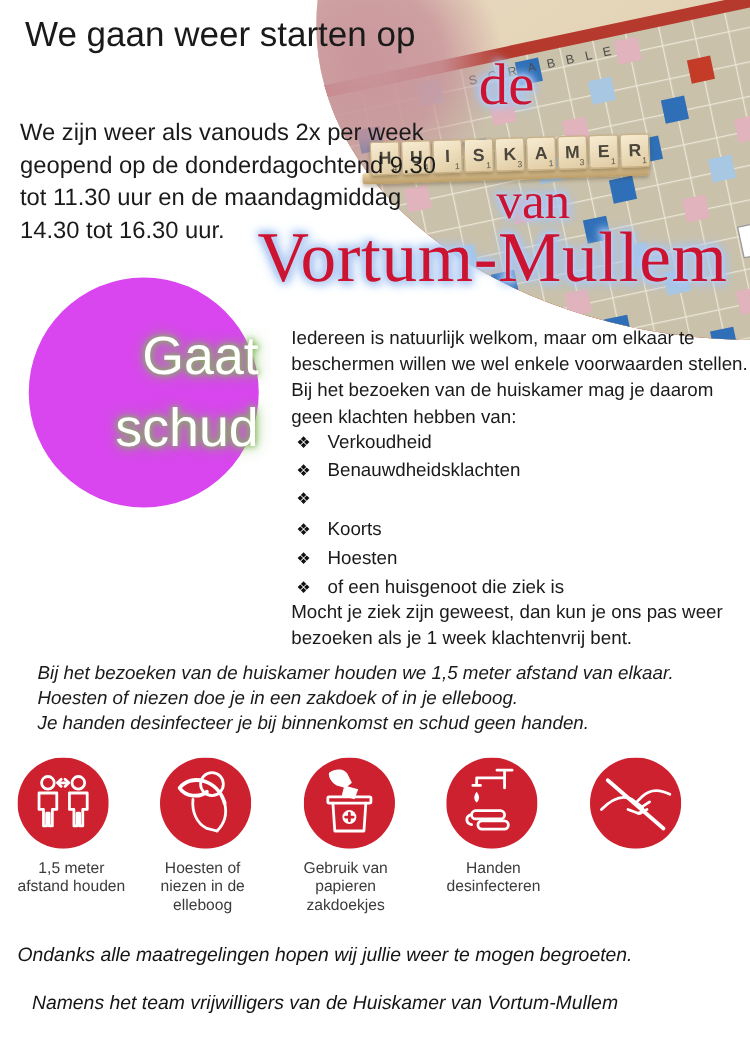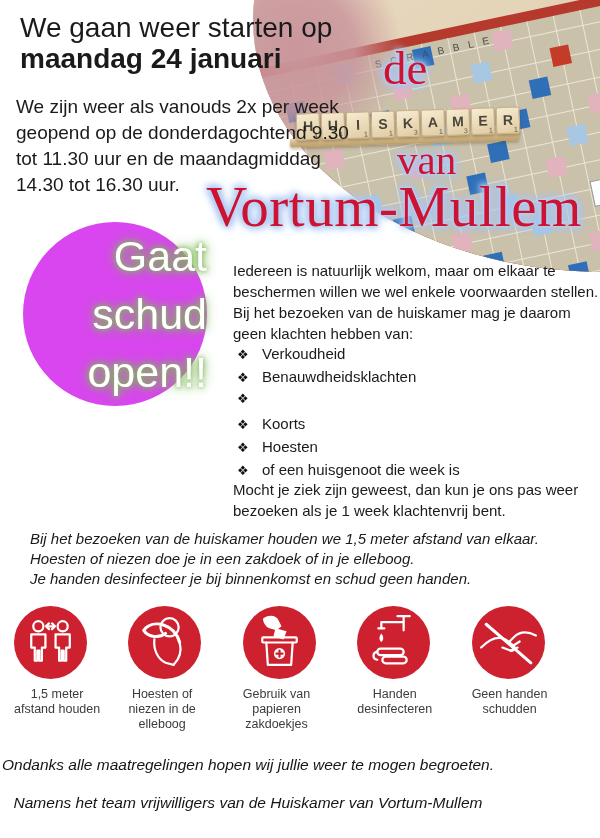--- a/index.html
+++ b/index.html
@@ -52,21 +52,21 @@
   
   .rules{position:absolute;left:30px;top:529px;font-size:15px;line-height:20px;white-space:nowrap;font-style:italic;}
 
   
   .measures{position:absolute;left:14px;top:606px;width:572px;display:flex;justify-content:space-between;}
   .measure{width:116px;display:flex;flex-direction:column;align-items:flex-start;}
   .measure svg{display:block;}
   .caption{margin-top:8px;text-align:center;font-size:12.5px;line-height:15px;color:#3c3c3c;white-space:nowrap;}
 
   
-  .foot{position:absolute;width:496px;text-align:center;font-style:italic;font-size:15.5px;color:#151515;}
+  .foot{position:absolute;width:496px;text-align:center;font-style:italic;font-size:15.5px;color:#151515;padding-left:12px;}
   .f1{top:756px;} .f2{top:794px;}
 </style>
 </head>
 <body>
 
 <div class="page">
 
   <div class="photo-clip">
     <div class="photo">
       <svg viewBox="0 0 704 504" width="704" height="504">
@@ -185,29 +185,27 @@
         <div class="tv">1</div>
       </div>
   </div>
 
   <div class="serif-red t-de">de</div>
   <div class="serif-red t-van">van</div>
   <div class="serif-red t-title">Vortum-Mullem</div>
 
   <div class="headline">
     <div class="l1">We gaan weer starten op</div>
-    <div class="l2">maandag 24 januari</div>
   </div>
 
   <div class="intro">We zijn weer als vanouds 2x per week geopend op de donderdagochtend 9.30 tot 11.30 uur en de maandagmiddag 14.30 tot 16.30 uur.</div>
 
   <div class="badge">
     <div>Gaat</div>
     <div>schud</div>
-    <div>open!!</div>
   </div>
 
   <div class="cond-intro">Iedereen is natuurlijk welkom, maar om elkaar te beschermen willen we wel enkele voorwaarden stellen. Bij het bezoeken van de huiskamer mag je daarom geen klachten hebben van:</div>
   <div class="cond-list">
     <div class="b-row">
         <span class="glyph">❖</span>
         <span>Verkoudheid</span>
       </div>
     <div class="b-row">
         <span class="glyph">❖</span>
@@ -219,21 +217,21 @@
     <div class="b-row">
         <span class="glyph">❖</span>
         <span>Koorts</span>
       </div>
     <div class="b-row">
         <span class="glyph">❖</span>
         <span>Hoesten</span>
       </div>
     <div class="b-row">
         <span class="glyph">❖</span>
-        <span>of een huisgenoot die week is</span>
+        <span>of een huisgenoot die ziek is</span>
       </div>
   </div>
   <div class="cond-outro">Mocht je ziek zijn geweest, dan kun je ons pas weer bezoeken als je 1 week klachtenvrij bent.</div>
 
   <div class="rules">
     <div>Bij het bezoeken van de huiskamer houden we 1,5 meter afstand van elkaar.</div>
     <div>Hoesten of niezen doe je in een zakdoek of in je elleboog.</div>
     <div>Je handen desinfecteer je bij binnenkomst en schud geen handen.</div>
   </div>
 
@@ -316,24 +314,20 @@
       <svg width="73" height="73" viewBox="0 0 72 72">
         <circle cx="36" cy="36" r="36" fill="#cd2130"></circle>
         <g fill="none" stroke="#fff" stroke-width="2.2" stroke-linejoin="round" stroke-linecap="round">
           <path d="M9 41 C17 33 25 29 33 33 L41 39 C43 41 41 45 38 44 L30 41"></path>
           <path d="M63 29 C55 25 47 25 41 31 L36 36"></path>
           <path d="M41 39 L47 35"></path>
           <path d="M38 44 L45 41"></path>
           <path d="M14 18 L58 56" stroke-width="3"></path>
         </g>
       </svg>
-      <div class="caption">
-        <span style="display:block">Geen handen</span>
-        <span style="display:block">schudden</span>
-      </div>
     </div>
 
   </div>
 
   <div class="foot f1">Ondanks alle maatregelingen hopen wij jullie weer te mogen begroeten.</div>
   <div class="foot f2">Namens het team vrijwilligers van de Huiskamer van Vortum-Mullem</div>
 
 </div>
 
 </body></html>

